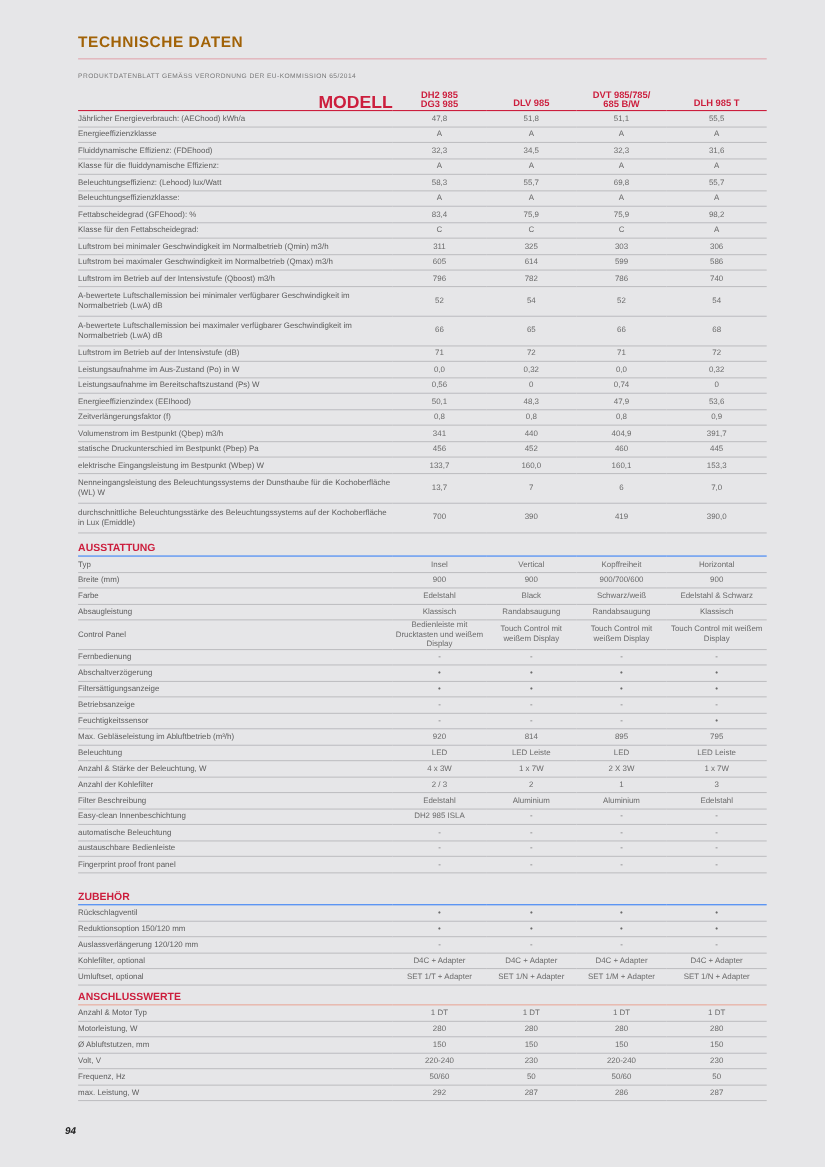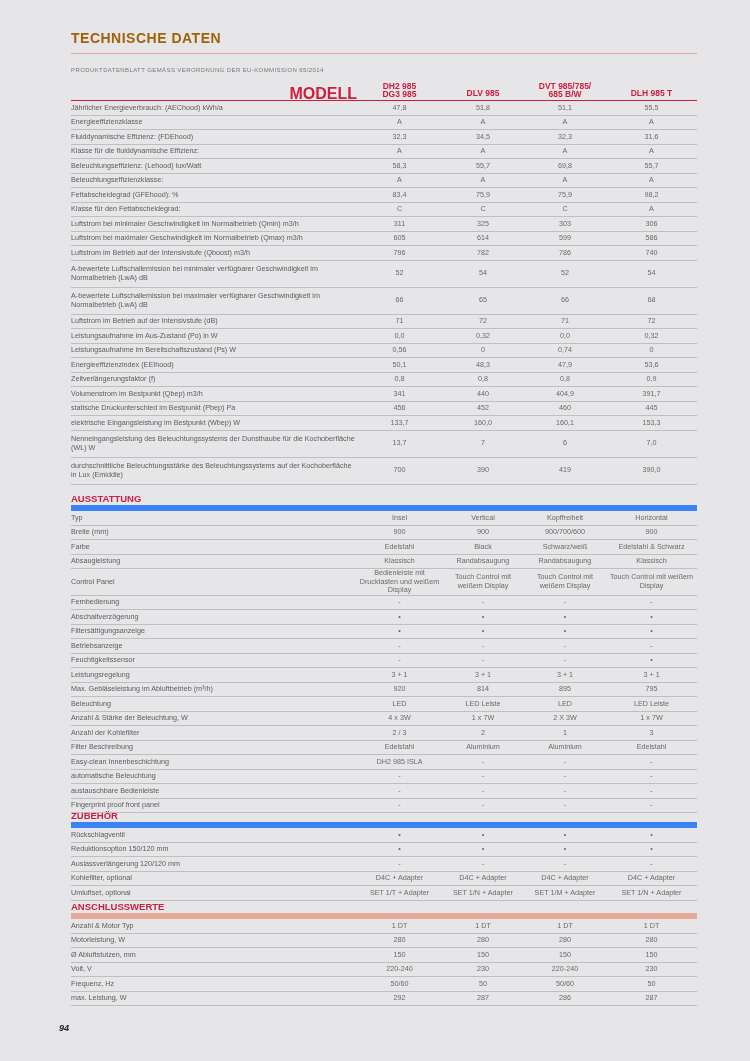--- a/index.html
+++ b/index.html
@@ -33,21 +33,21 @@
   col.c-val4 { width: 91px; }
   .head-row th {
     font-size: 8.5px; font-weight: bold; color: #cc1e3d;
     vertical-align: bottom; text-align: center; line-height: 8px;
     padding-bottom: 2px;
     border-bottom: 1.5px solid #cc1e3d;
   }
   .head-row th.lbl { text-align: right; font-size: 16px; line-height: 11px; padding-bottom: 1px; }
   .sec-row th {
     font-size: 9.5px; font-weight: bold; color: #cc1e3d; text-align: left;
-    border-bottom: 6px solid #3b82f6; height: 13px; vertical-align: bottom; padding-bottom: 1px;
+    border-bottom: 1px solid #3b82f6; height: 13px; vertical-align: bottom; padding-bottom: 1px;
   }
   .sec-row.orange th { border-bottom-color: #e9a99a; }
   tr.data td {
     font-size: 7.2px; line-height: 8.5px; color: #5c5c5c;
     border-bottom: 1px solid #bfbfc2;
     height: 13.5px;
     vertical-align: middle;
   }
   tr.data td.lbl { text-align: left; padding-left: 0; }
   tr.data td.val { text-align: center; color: #6a6a6a; }
@@ -335,27 +335,20 @@
         <td class="val">-</td>
       </tr>
       <tr class="data">
         <td class="lbl">Feuchtigkeitssensor</td>
         <td class="val">-</td>
         <td class="val">-</td>
         <td class="val">-</td>
         <td class="val">•</td>
       </tr>
       <tr class="data">
-        <td class="lbl">Leistungsregelung</td>
-        <td class="val">3 + 1</td>
-        <td class="val">3 + 1</td>
-        <td class="val">3 + 1</td>
-        <td class="val">3 + 1</td>
-      </tr>
-      <tr class="data">
         <td class="lbl">Max. Gebläseleistung im Abluftbetrieb (m³/h)</td>
         <td class="val">920</td>
         <td class="val">814</td>
         <td class="val">895</td>
         <td class="val">795</td>
       </tr>
       <tr class="data">
         <td class="lbl">Beleuchtung</td>
         <td class="val">LED</td>
         <td class="val">LED Leiste</td>

